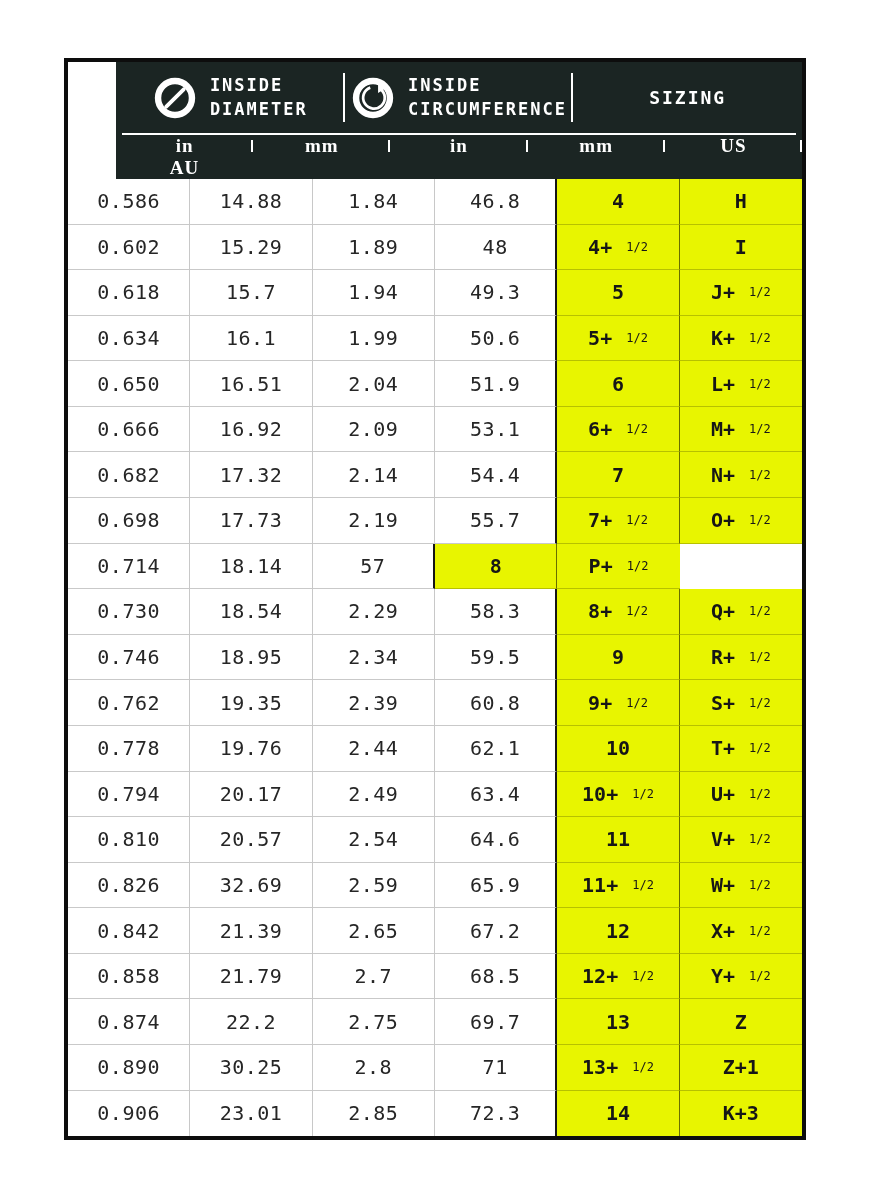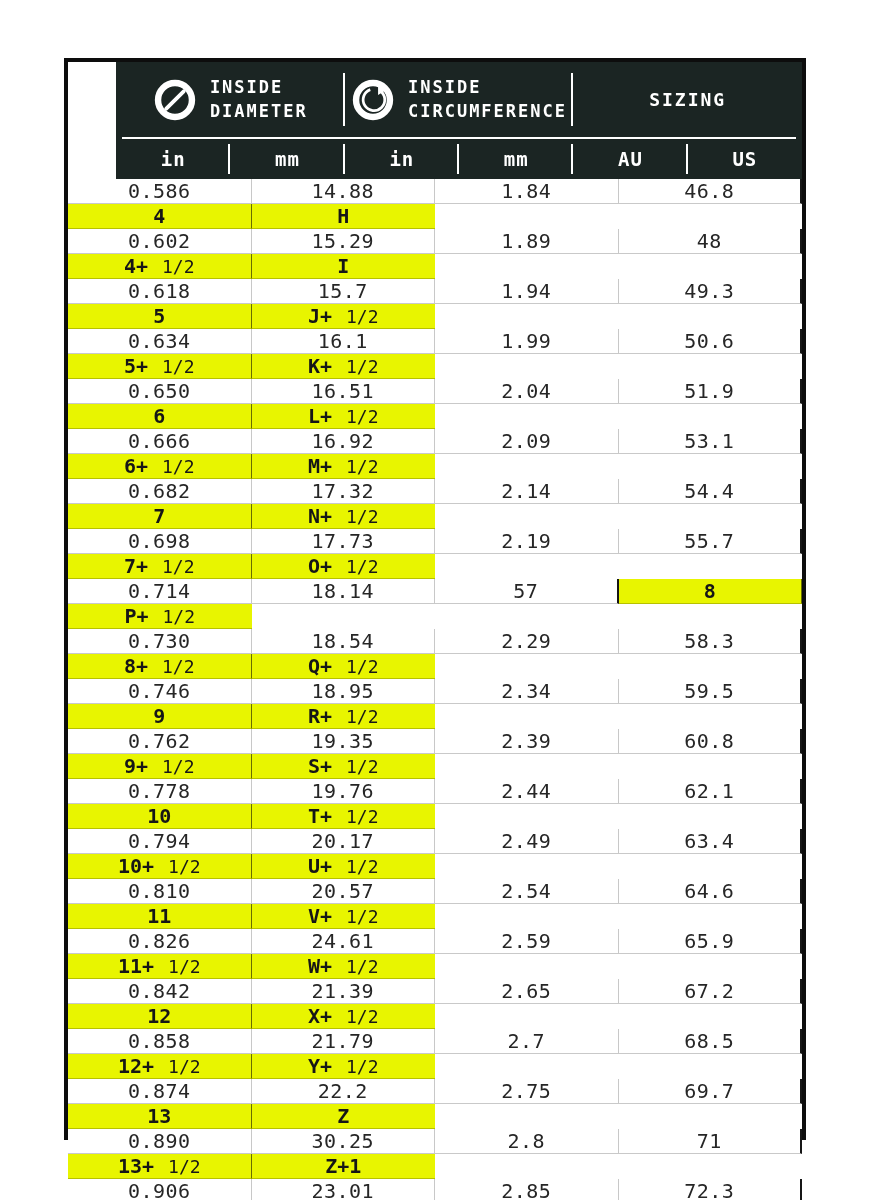--- a/index.html
+++ b/index.html
@@ -32,43 +32,43 @@
   }
   .group-cell.divided::after{
     content:"";position:absolute;right:0;top:11px;bottom:11px;width:2px;background:#ffffff;
   }
   .group-label{
     font-weight:bold;font-size:17px;letter-spacing:2px;line-height:1.4;text-align:left;
   }
   .group-label.single{font-size:18px;text-align:left;}
   .hicon{width:44px;height:44px;flex:0 0 44px;}
   .head-rule{flex:0 0 2px;background:#ffffff;margin:0 6px;}
-  .sub-row{flex:0 0 40px;display:grid;grid-template-columns:repeat(6,1fr);}
+  .sub-row{flex:0 0 40px;display:grid;grid-template-columns:repeat(5,1fr);font-family:Liberation Serif, serif;}
   .sub-cell{
     position:relative;display:flex;align-items:center;justify-content:center;
     font-weight:bold;font-size:19px;letter-spacing:1px;
   }
   .sub-cell:not(:last-child)::after{
     content:"";position:absolute;right:0;top:5px;bottom:5px;width:2px;background:#ffffff;
   }
   
   .tbody{flex:1 1 auto;display:flex;flex-direction:column;}
-  .row{flex:1 1 0;display:grid;grid-template-columns:repeat(4,1fr);}
+  .row{flex:1 1 0;display:grid;grid-template-columns:repeat(6,1fr);}
   .row:not(:last-child) .cell{border-bottom:1.5px solid rgba(0,0,0,0.21);}
   .cell{
     display:flex;align-items:center;justify-content:center;
     font-size:20px;color:var(--text);letter-spacing:0.5px;background:#ffffff;
   }
   .cell.c0,.cell.c1,.cell.c2{border-right:1.5px solid var(--grid-line);}
   .cell.c3{border-right:2px solid #161616;}
   .cell.c4{border-right:1.5px solid rgba(0,0,0,0.55);}
   .cell.size{
     background:var(--highlight);font-weight:bold;color:#161616;letter-spacing:0;
   }
-  .cell .frac{font-size:18px;font-weight:500;margin-left:14px;}
+  .cell .frac{font-size:12px;font-weight:500;margin-left:14px;}
 </style>
 </head>
 <body>
 
 <div class="page">
   <div class="ring-table">
 
     <div class="thead">
       <div class="group-row">
 
@@ -100,22 +100,22 @@
         </div>
       </div>
 
       <div class="head-rule"></div>
 
       <div class="sub-row">
         <div class="sub-cell">in</div>
         <div class="sub-cell">mm</div>
         <div class="sub-cell">in</div>
         <div class="sub-cell">mm</div>
+        <div class="sub-cell">US</div>
         <div class="sub-cell">AU</div>
-        <div class="sub-cell">US</div>
       </div>
     </div>
 
     <div class="tbody">
         <div class="row">
           <div class="cell c0">0.586</div>
           <div class="cell c1">14.88</div>
           <div class="cell c2">1.84</div>
           <div class="cell c3">46.8</div>
           <div class="cell c4 size">4</div>
@@ -287,21 +287,21 @@
           <div class="cell c2">2.54</div>
           <div class="cell c3">64.6</div>
           <div class="cell c4 size">11</div>
           <div class="cell c5 size">
             <span>V+</span>
             <span class="frac">1/2</span>
           </div>
         </div>
         <div class="row">
           <div class="cell c0">0.826</div>
-          <div class="cell c1">24.61</div>
+          <div class="cell c1">32.69</div>
           <div class="cell c2">2.59</div>
           <div class="cell c3">65.9</div>
           <div class="cell c4 size">
             <span>11+</span>
             <span class="frac">1/2</span>
           </div>
           <div class="cell c5 size">
             <span>W+</span>
             <span class="frac">1/2</span>
           </div>

